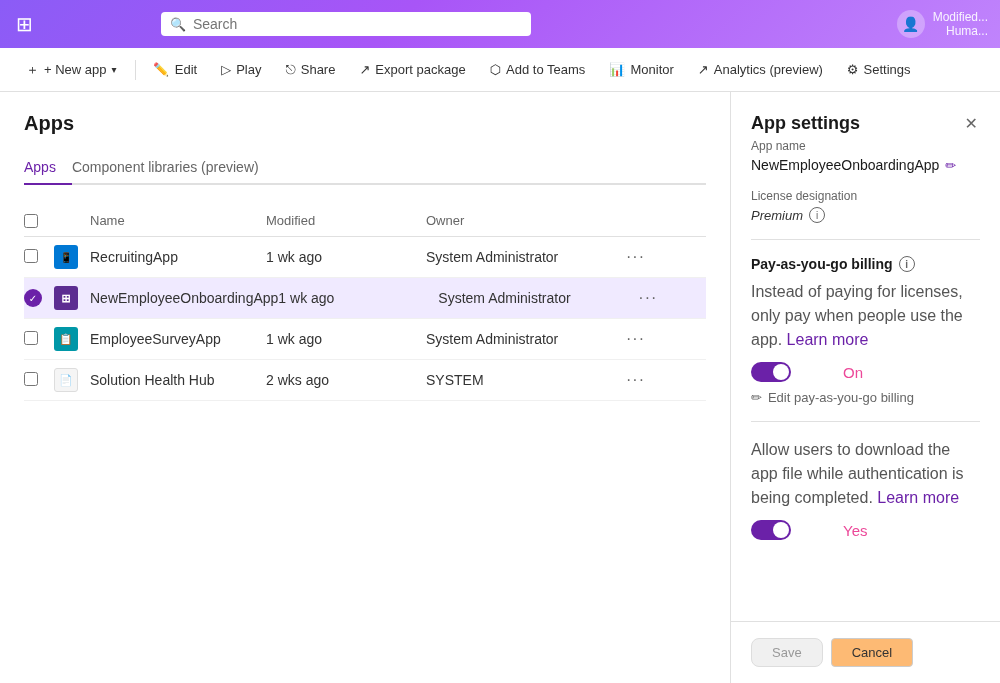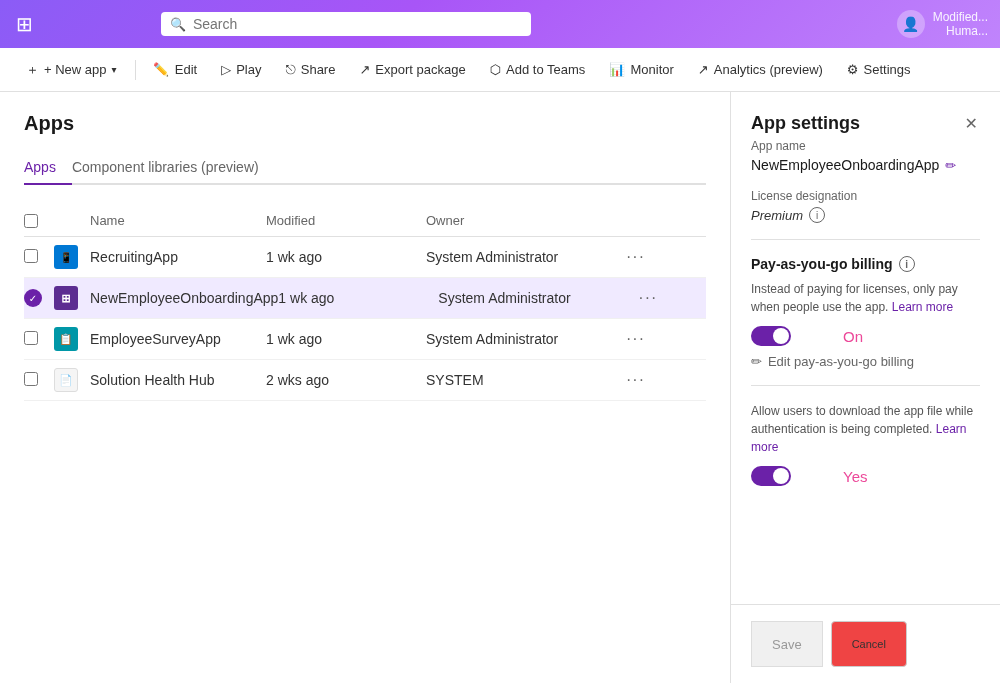--- a/index.html
+++ b/index.html
@@ -223,21 +223,21 @@
     .section-title {
       font-size: 14px;
       font-weight: 600;
       color: #1a1a1a;
       margin-bottom: 8px;
       display: flex;
       align-items: center;
       gap: 6px;
     }
     .section-desc {
-      font-size: 12px;
+      font-size: 16px;
       color: #555;
       line-height: 1.5;
       margin-bottom: 10px;
     }
     .learn-more { color: #6b21a8; text-decoration: none; }
     
     
     .toggle-row {
       display: flex;
       align-items: center;
@@ -283,31 +283,31 @@
       padding: 16px 20px;
       border-top: 1px solid #e0e0e0;
       display: flex;
       gap: 8px;
       background: white;
     }
     .btn-save {
       padding: 6px 20px;
       background: #f0f0f0;
       border: 1px solid #ddd;
-      border-radius: 0;
+      border-radius: 8px;
       font-size: 13px;
       color: #999;
       cursor: pointer;
     }
     .btn-cancel {
-      padding: 16px 20px;
-      background: #ef4444;
+      padding: 6px 20px;
+      background: #fdba74;
       border: 1px solid #ccc;
       border-radius: 4px;
-      font-size: 11px;
+      font-size: 13px;
       color: #333;
       cursor: pointer;
     }
   </style>
 </head>
 <body>
 
 <div class="top-bar">
   <div style="display:flex;align-items:center;gap:8px;flex:1;">
     <div style="color:white;font-size:20px;font-weight:300;margin-left:4px;">⊞</div>

